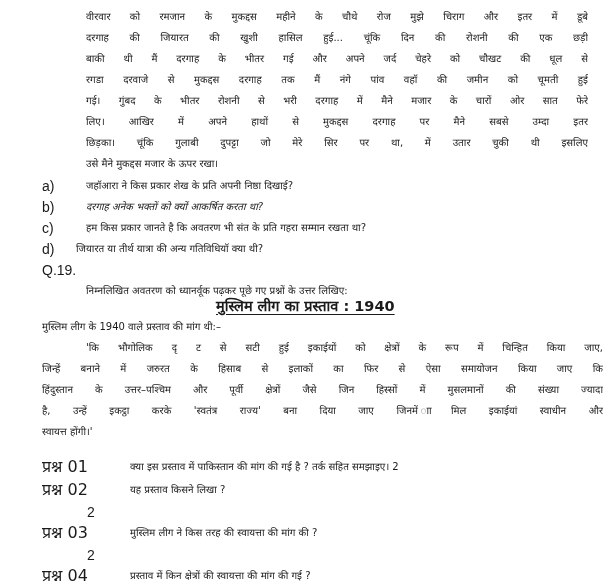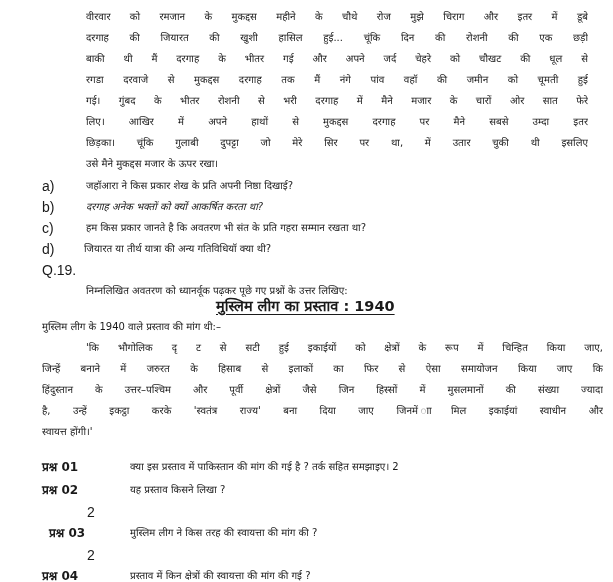--- a/index.html
+++ b/index.html
@@ -40,23 +40,23 @@
       position: absolute;
       font-size: 14.5px;
       line-height: 20px;
       font-weight: bold;
       text-decoration: underline;
       text-underline-offset: 3px;
       white-space: nowrap;
     }
     .qlabel {
       position: absolute;
-      font-size: 12px;
+      font-size: 16px;
       line-height: 18px;
-      font-weight: bold;
+      font-weight: normal;
       white-space: nowrap;
     }
     .mark {
       position: absolute;
       font-family: "Liberation Sans", sans-serif;
       font-size: 14px;
       line-height: 18px;
     }
   </style>
 </head>
@@ -81,21 +81,21 @@
   <div>
     <span class="label" style="left:42px; top:198px;">b)</span>
     <span class="line" style="left:86px; top:198px;font-style:italic;">दरगाह अनेक भक्तों को क्यों आकर्षित करता था?</span>
   </div>
   <div>
     <span class="label" style="left:42px; top:219px;">c)</span>
     <span class="line" style="left:86px; top:219px;">हम किस प्रकार जानते है कि अवतरण भी संत के प्रति गहरा सम्मान रखता था?</span>
   </div>
   <div>
     <span class="label" style="left:42px; top:240px;">d)</span>
-    <span class="line" style="left:84px; top:240px;">जियारत या तीर्थ यात्रा की अन्य गतिविधियॉ क्या थी?</span>
+    <span class="line" style="left:76px; top:240px;">जियारत या तीर्थ यात्रा की अन्य गतिविधियॉ क्या थी?</span>
   </div>
 </div>
 
 <div>
   <span class="label" style="left:42px; top:261px;">Q.19.</span>
   <span class="line" style="left:86px; top:282px;">निम्नलिखित अवतरण को ध्यानर्वूक पढ़कर पूछे गए प्रश्नों के उत्तर लिखिए:</span>
   <span class="heading" style="left:216px; top:296px;">मुस्लिम लीग का प्रस्ताव : 1940</span>
   <span class="line" style="left:42px; top:318px;text-align:center;">मुस्लिम लीग के 1940 वाले प्रस्ताव की मांग थी:–</span>
 
   <div>
@@ -110,21 +110,21 @@
     <div>
       <span class="qlabel" style="left:42px; top:458px;">प्रश्न 01</span>
       <span class="line" style="left:130px; top:458px;">क्या इस प्रस्ताव में पाकिस्तान की मांग की गई है ? तर्क सहित समझाइए। 2</span>
     </div>
     <div>
       <span class="qlabel" style="left:42px; top:481px;">प्रश्न 02</span>
       <span class="line" style="left:130px; top:481px;">यह प्रस्ताव किसने लिखा ?</span>
       <span class="mark" style="left:87px; top:503px;">2</span>
     </div>
     <div>
-      <span class="qlabel" style="left:42px; top:524px;margin-left:7px;">प्रश्न 03</span>
+      <span class="qlabel" style="left:42px; top:524px;">प्रश्न 03</span>
       <span class="line" style="left:130px; top:524px;">मुस्लिम लीग ने किस तरह की स्वायत्ता की मांग की ?</span>
       <span class="mark" style="left:87px; top:546px;">2</span>
     </div>
     <div>
       <span class="qlabel" style="left:42px; top:567px;">प्रश्न 04</span>
       <span class="line" style="left:130px; top:567px;">प्रस्ताव में किन क्षेत्रों की स्वायत्ता की मांग की गई ?</span>
     </div>
   </div>
 </div>
 

